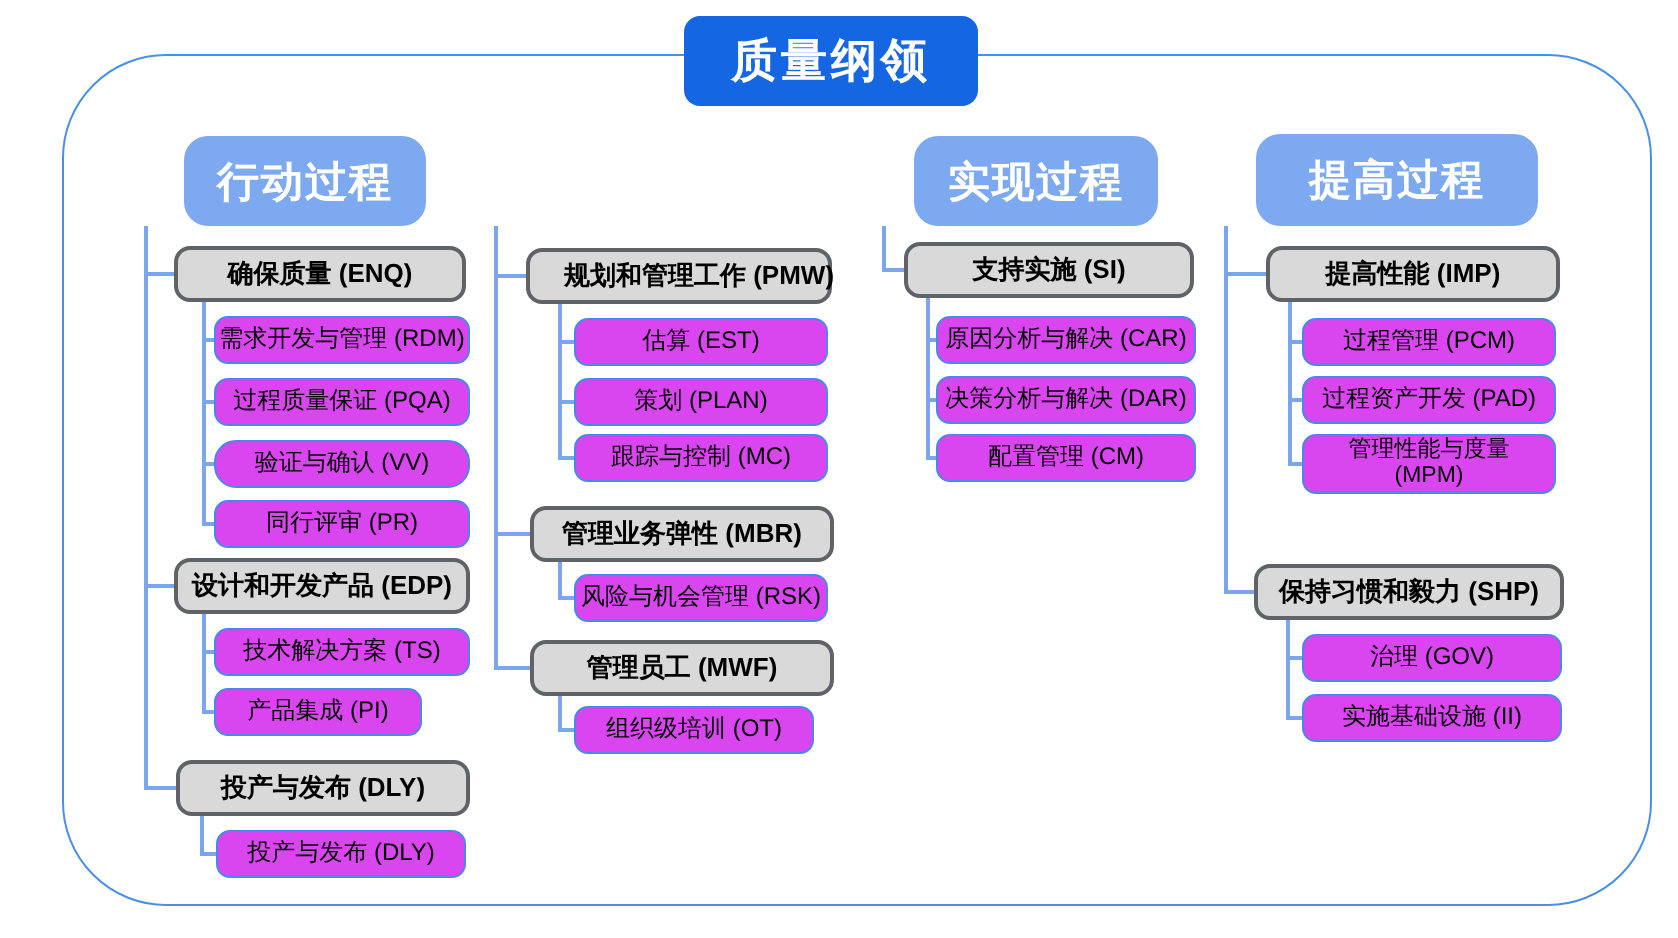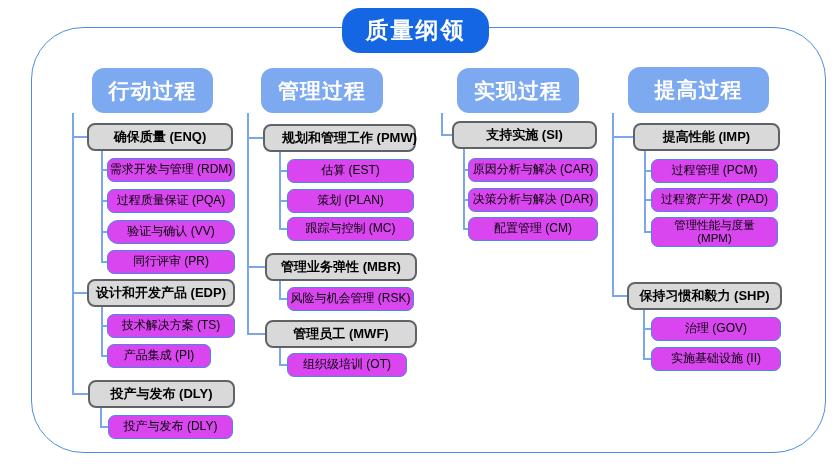--- a/index.html
+++ b/index.html
@@ -10,21 +10,21 @@
     --white-border:#4a87e8;
     --connector:#7ba6ee;
     --frame-border:#4a90e2;
   }
   html,body{margin:0;padding:0;background:#ffffff;}
   body{font-family:"Liberation Sans","DejaVu Sans",sans-serif;}
   .canvas{position:relative;width:839px;height:469px;background:#fff;overflow:hidden;}
   .frame{position:absolute;left:31px;top:27px;width:795px;height:426px;
          border:1.5px solid var(--frame-border);border-radius:52px;background:#fff;box-sizing:border-box;}
   .title{position:absolute;left:342px;top:8px;width:147px;height:45px;
-         background:var(--title-bg);border-radius:18px;color:#fff;font-weight:bold;
+         background:var(--title-bg);border-radius:8px;color:#fff;font-weight:bold;
          font-size:23px;letter-spacing:2px;display:flex;align-items:center;justify-content:center;z-index:5;text-align:right;}
   .hdr{position:absolute;height:45px;background:var(--header-bg);border-radius:12px;
        color:#fff;font-weight:bold;font-size:21px;letter-spacing:1px;
        display:flex;align-items:center;justify-content:center;z-index:3;margin-left:28px;}
   .gray{position:absolute;height:28px;background:var(--gray-fill);
         border:2px solid var(--gray-border);border-radius:8px;box-sizing:border-box;
         color:#000;font-weight:bold;font-size:13px;
         display:flex;align-items:center;justify-content:center;white-space:nowrap;z-index:3;}
   .leaf{position:absolute;height:24px;background:#d946ef;
         border:1.5px solid var(--white-border);border-radius:7px;box-sizing:border-box;
@@ -83,21 +83,20 @@
   <div class="hline" style="left:612px;top:295px;width:15px;"></div>
   <div class="vline" style="left:644px;top:151px;height:81px;"></div>
   <div class="hline" style="left:644px;top:170px;width:7px;"></div>
   <div class="hline" style="left:644px;top:199px;width:7px;"></div>
   <div class="hline" style="left:644px;top:231px;width:7px;"></div>
   <div class="vline" style="left:643px;top:310px;height:49px;"></div>
   <div class="hline" style="left:643px;top:328px;width:8px;"></div>
   <div class="hline" style="left:643px;top:358px;width:8px;"></div>
 
   <div class="hdr" style="left:64px;top:68px;width:121px;">行动过程</div>
-  <div class="hdr" style="left:233px;top:68px;width:122px;">管理过程</div>
   <div class="hdr" style="left:429px;top:68px;width:122px;">实现过程</div>
   <div class="hdr" style="left:600px;top:67px;width:141px;height:46px;">提高过程</div>
 
   <div class="gray" style="left:87px;top:123px;width:146px;">确保质量 (ENQ)</div>
   <div class="leaf" style="left:107px;top:158px;width:128px;">需求开发与管理 (RDM)</div>
   <div class="leaf" style="left:107px;top:189px;width:128px;">过程质量保证 (PQA)</div>
   <div class="leaf" style="left:107px;top:220px;width:128px;border-radius:11px;">验证与确认 (VV)</div>
   <div class="leaf" style="left:107px;top:250px;width:128px;">同行评审 (PR)</div>
   <div class="gray" style="left:87px;top:279px;width:148px;">设计和开发产品 (EDP)</div>
   <div class="leaf" style="left:107px;top:314px;width:128px;">技术解决方案 (TS)</div>

